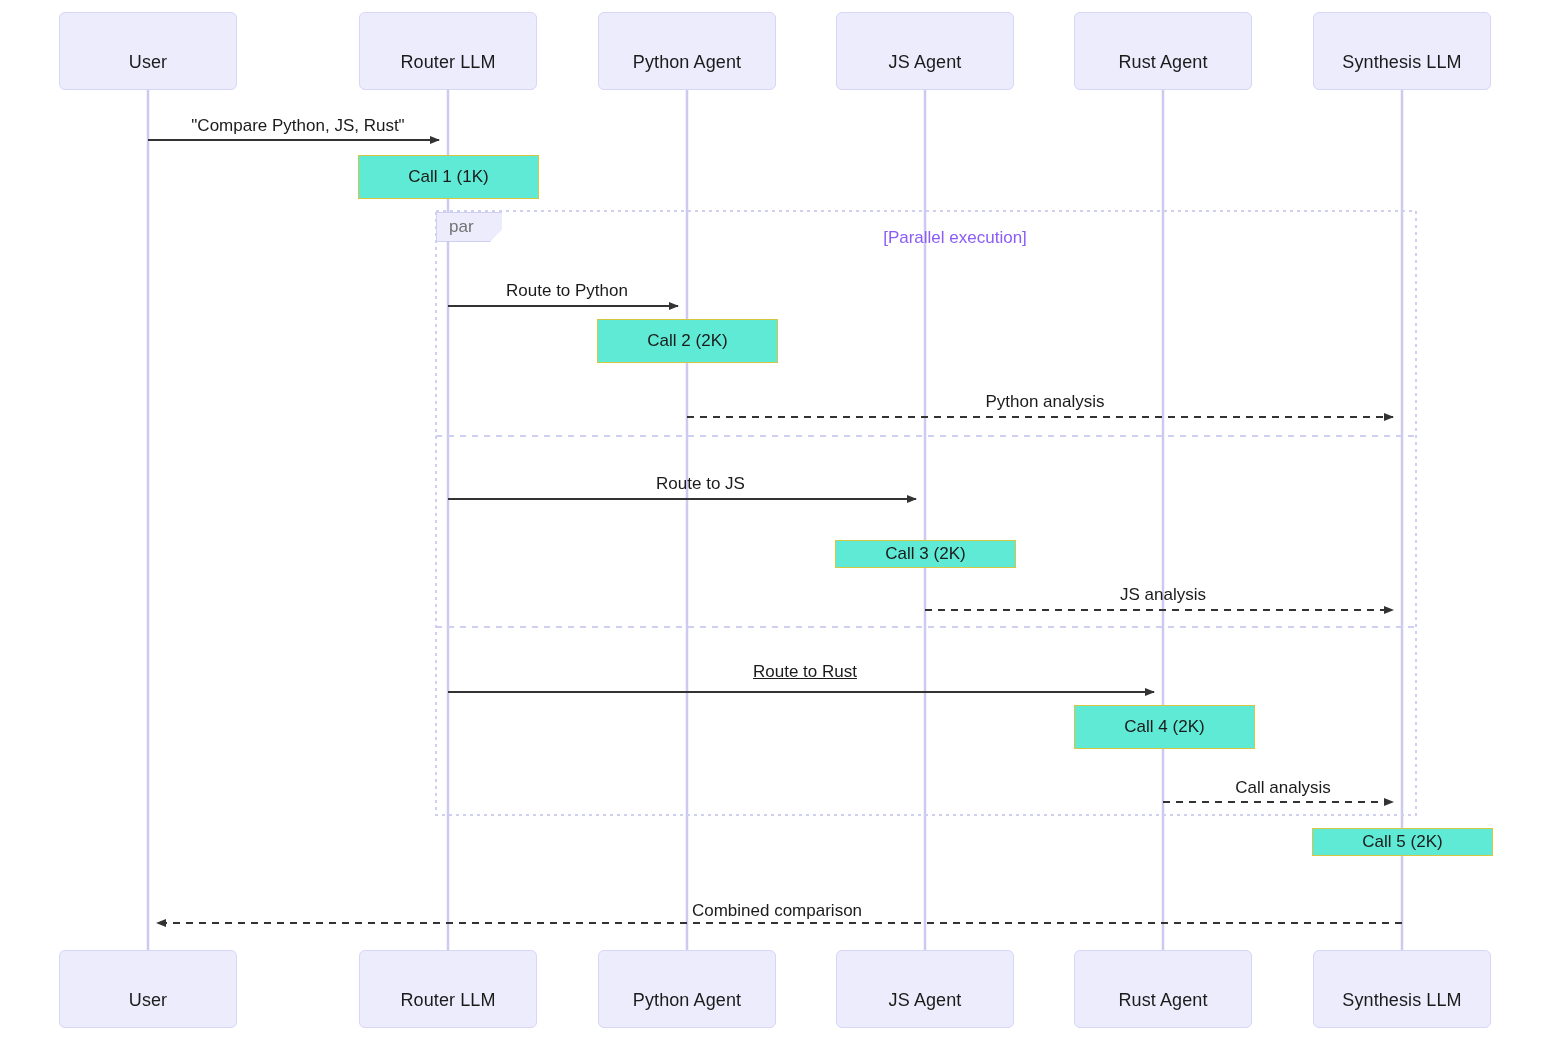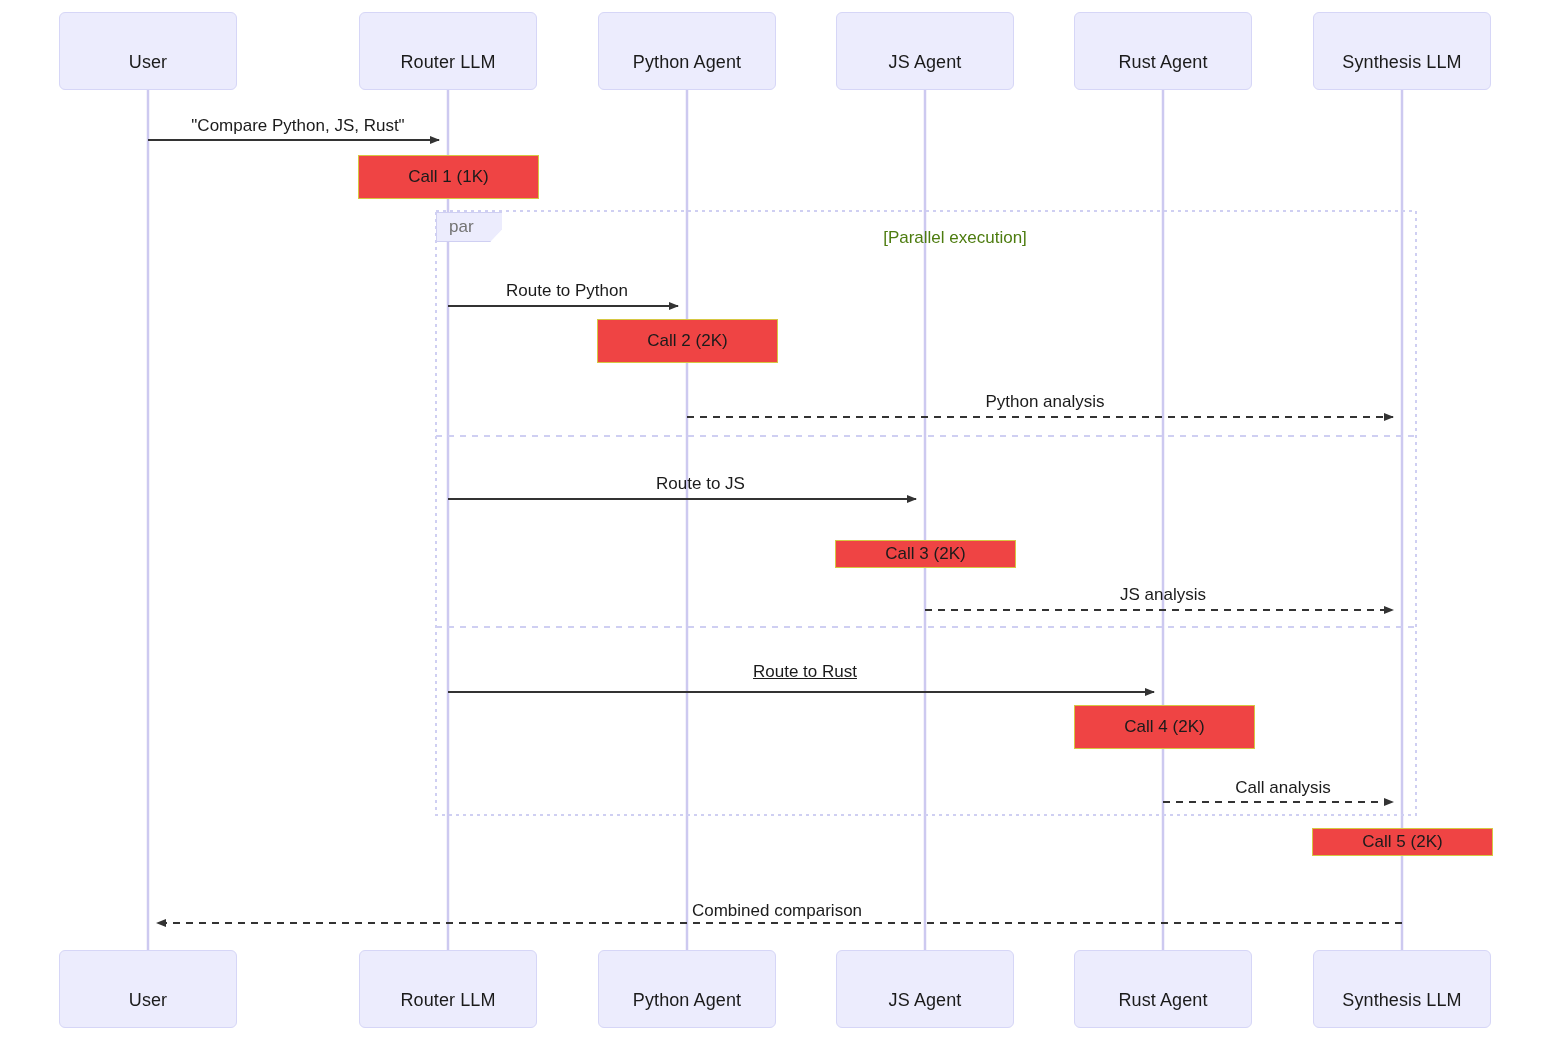--- a/index.html
+++ b/index.html
@@ -41,21 +41,21 @@
     color: #1b1b1b;
     font-weight: 400;
     letter-spacing: .1px;
     text-align: center;
     line-height: 1.1;
     margin-top: 24px;
   }
   .note-box {
     position: absolute;
     box-sizing: border-box;
-    background: #ef4444;
+    background: #5eead4;
     border: 1px solid #d6c742;
     display: flex;
     align-items: center;
     justify-content: center;
   }
   .note-label {
     font-size: 17px;
     color: #1b1b1b;
     font-weight: 400;
     text-align: center;
@@ -80,21 +80,21 @@
     padding-left: 12px;
     clip-path: polygon(0 0, 100% 0, 100% 58%, 82% 100%, 0 100%);
   }
   .par-tag-label {
     font-size: 17px;
     color: #737373;
   }
   .par-cond {
     position: absolute;
     font-size: 17px;
-    color: #4d7c0f;
+    color: #8b5cf6;
     white-space: nowrap;
     transform: translateX(-50%);
   }
 </style>
 </head>
 <body>
 
 <div id="canvas">
 
   <svg class="layer">

